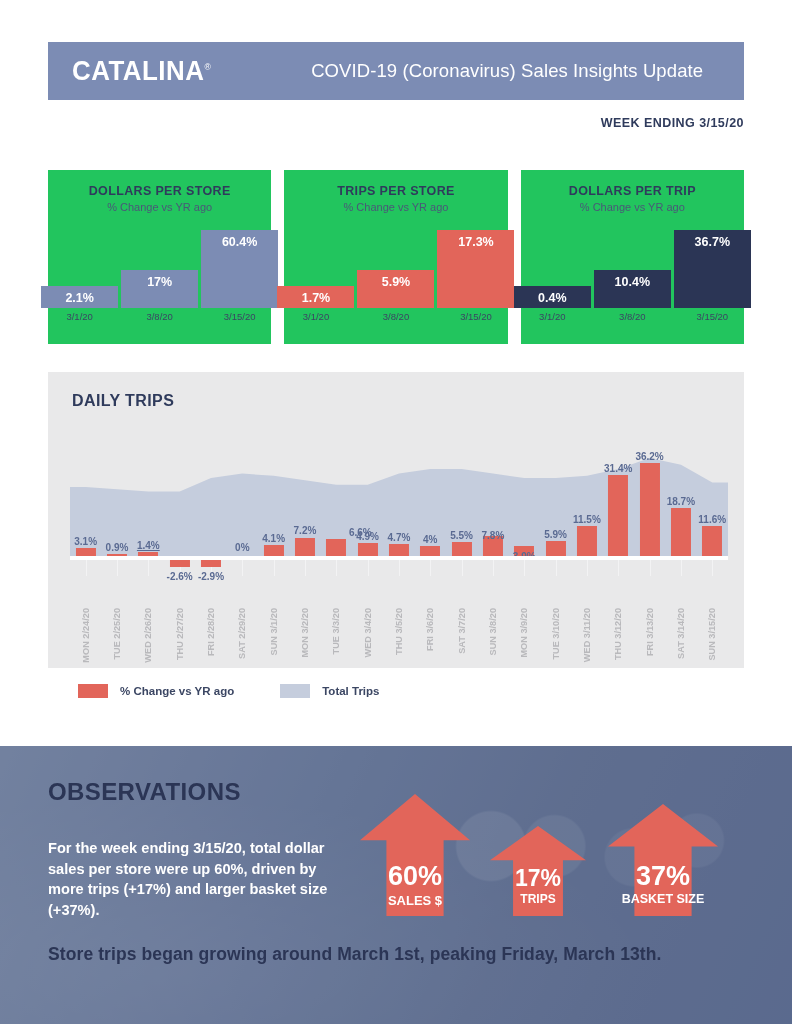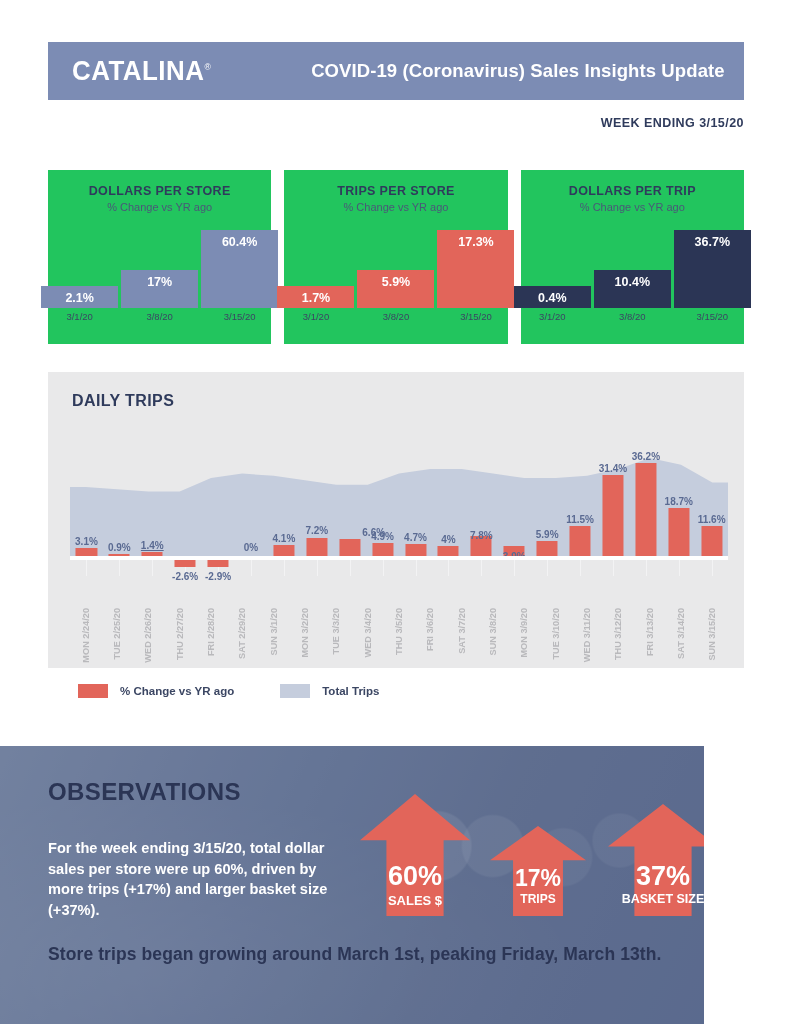--- a/index.html
+++ b/index.html
@@ -16,21 +16,21 @@
     position: absolute; left: 48px; top: 42px; width: 696px; height: 58px;
     background: #7c8cb4; display: flex; align-items: center; gap: 20px;
   }
   .logo {
     color: #ffffff; font-weight: 700; font-size: 27px; letter-spacing: 0.5px;
     margin-left: 24px; font-family: "Liberation Sans", sans-serif;
     transform: scaleX(0.96); transform-origin: left center; white-space: nowrap;
   }
   .logo sup { font-size: 9px; vertical-align: super; font-weight: 400; }
   .header-title {
-    color: #ffffff; font-size: 18.5px; font-weight: 700; margin-left: 74px;
+    color: #ffffff; font-size: 18.5px; font-weight: 400; margin-left: 74px;
     white-space: nowrap; letter-spacing: 0.1px;
   }
   .week-ending {
     position: absolute; right: 48px; top: 116px;
     color: #2f3b5c; font-weight: 700; font-size: 12.5px; letter-spacing: 0.45px;
   }
 
   
   .kpi-row { position: absolute; left: 48px; top: 170px; width: 696px; height: 174px;
              display: flex; gap: 13px; }
@@ -74,21 +74,21 @@
            transform: rotate(-90deg) translate(-100%, -50%);
            color: #b9b9bc; font-size: 9.2px; white-space: nowrap; font-weight: 600; }
 
   
   .legend { position: absolute; left: 78px; top: 684px; display: flex; align-items: center; gap: 46px; }
   .leg-item { display: flex; align-items: center; gap: 12px; }
   .leg-swatch { width: 30px; height: 14px; }
   .leg-text { color: #3b4663; font-weight: 700; font-size: 11.5px; }
 
   
-  .obs { position: absolute; left: 0; top: 746px; width: 704px; height: 278px;
+  .obs { position: absolute; left: 0; top: 746px; width: 792px; height: 278px;
          overflow: hidden; background: #ec4899; }
   .obs-photo { position: absolute; inset: 0;
     background:
       radial-gradient(circle at 62% 36%, rgba(255,255,255,0.16) 0 34px, rgba(255,255,255,0) 36px),
       radial-gradient(circle at 70% 36%, rgba(255,255,255,0.13) 0 30px, rgba(255,255,255,0) 32px),
       radial-gradient(circle at 80% 40%, rgba(255,255,255,0.10) 0 28px, rgba(255,255,255,0) 30px),
       radial-gradient(circle at 88% 34%, rgba(255,255,255,0.10) 0 26px, rgba(255,255,255,0) 28px),
       radial-gradient(ellipse at 20% 80%, rgba(255,255,255,0.10), rgba(255,255,255,0) 55%),
       linear-gradient(115deg, #8795ae 0%, #6c7c9c 38%, #5e6d8d 64%, #55648a 100%);
   }
@@ -242,20 +242,25 @@
             <div class="bar pos" style="height: 12.079px;"></div>
             <div class="blabel" style="top: 113.921px;">4.7%</div>
           </div>
           <div class="bcol">
             <div class="gridline"></div>
             <div class="bar pos" style="height: 10.28px;"></div>
             <div class="blabel" style="top: 115.72px;">4%</div>
           </div>
           <div class="bcol">
             <div class="gridline"></div>
+            <div class="bar pos" style="height: 14.135px;"></div>
+            <div class="blabel" style="top: 111.865px;">5.5%</div>
+          </div>
+          <div class="bcol">
+            <div class="gridline"></div>
             <div class="bar pos" style="height: 20.046px;"></div>
             <div class="blabel" style="top: 112px;">7.8%</div>
           </div>
           <div class="bcol">
             <div class="gridline"></div>
             <div class="bar pos" style="height: 10.023px;"></div>
             <div class="blabel" style="top: 133px;">3.9%</div>
           </div>
           <div class="bcol">
             <div class="gridline"></div>

